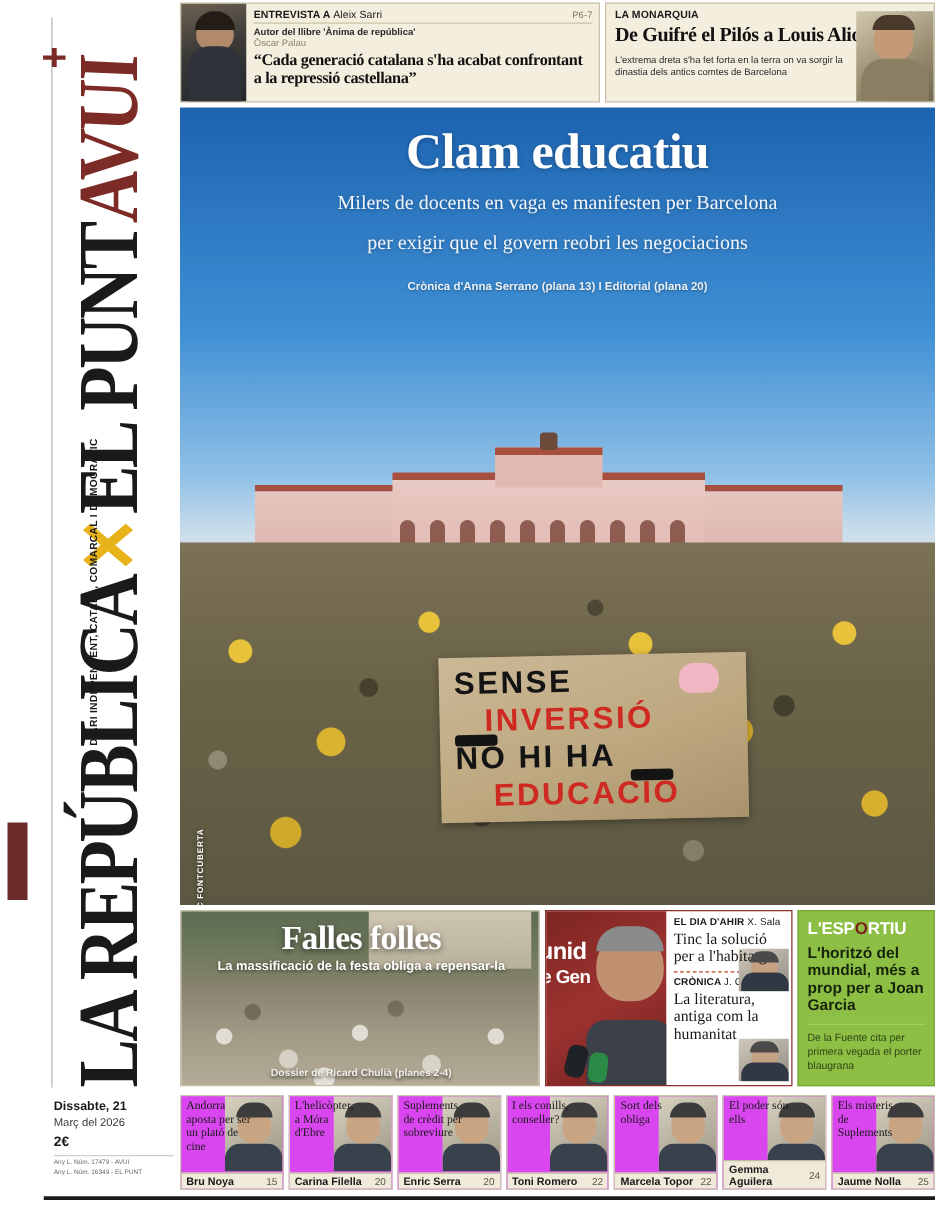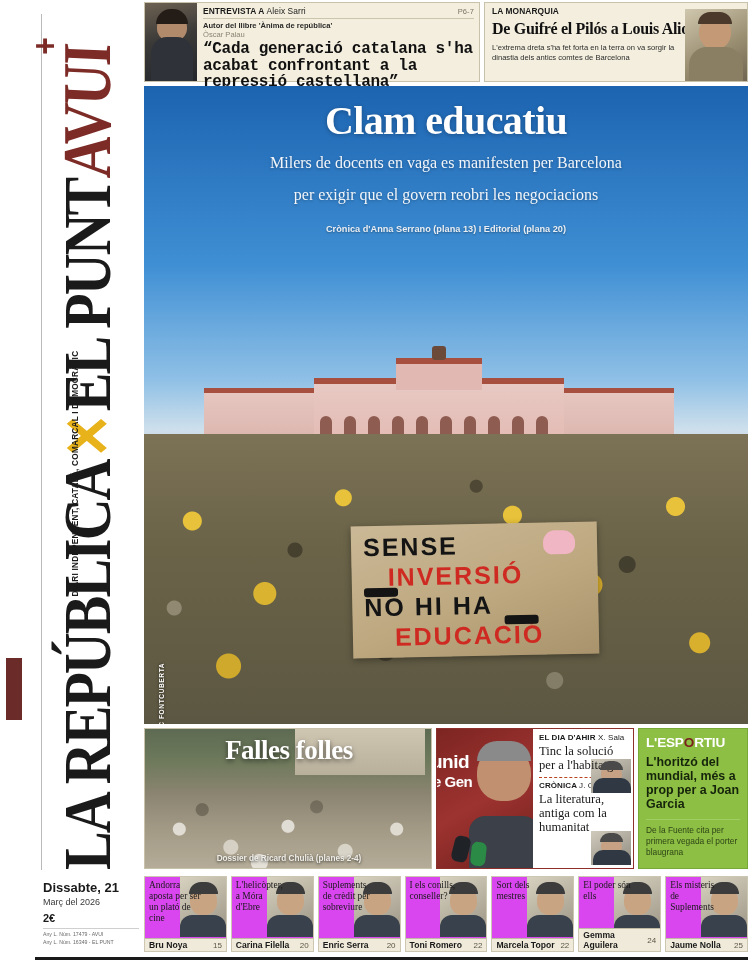--- a/index.html
+++ b/index.html
@@ -72,21 +72,21 @@
     transform-origin: center center;
     text-align: left;
     font-size: 8.2px; font-weight: bold; color: #1a1a1a;
     letter-spacing: 0.25px; white-space: nowrap;
   }
 
   
   .date-block {
     position: absolute; left: 43px; top: 880px; width: 96px;
   }
-  .date-line1 { font-size: 13px; font-weight: bold; color: #1a1a1a; }
+  .date-line1 { font-size: 10px; font-weight: bold; color: #1a1a1a; }
   .date-line2 { font-size: 9px; color: #3a3a3a; margin-top: 2px; }
   .price { font-size: 11px; font-weight: bold; color: #1a1a1a; margin-top: 5px; }
   .legal { font-size: 5.2px; color: #6a6a6a; margin-top: 4px; line-height: 1.45;
            border-top: 1px solid #cfcfcf; padding-top: 2px; }
 
   
   .top-banner {
     position: absolute; left: 144px; top: 2px; width: 604px; height: 80px;
     display: flex; gap: 4px;
   }
@@ -117,22 +117,22 @@
     border-bottom: 1px solid #ccc5ae; padding-bottom: 2px; gap: 28px;
   }
   .tb-kicker .kk-name { font-weight: normal; }
   .tb-page { font-size: 7.5px; color: #7a7668; font-weight: normal; }
   .tb-sub {
     font-size: 7.6px; font-weight: bold; color: #2a2a2a; margin-top: 2px;
     display: flex; justify-content: space-between; align-items: baseline; flex-direction: column;
   }
   .tb-sub .byline { font-weight: normal; color: #8a8574; }
   .tb-head {
-    font-family: Liberation Mono, monospace; font-weight: bold;
-    font-size: 16px; line-height: 1.04; color: #111; margin-top: 2px;
+    font-family: Liberation Serif, serif; font-weight: bold;
+    font-size: 13px; line-height: 1.04; color: #111; margin-top: 2px;
     letter-spacing: -0.3px;
   }
   .tb-right {
     position: relative; flex: 1; height: 80px;
     background: #f3eedd; border: 1px solid #c9c2ab;
     padding: 3px 6px 0 7px; overflow: hidden;
   }
   .tb-right .tb-kicker { border-bottom: none; }
   .tb-rhead {
     font-family: "Liberation Serif", serif; font-weight: bold;
@@ -518,20 +518,21 @@
 
     <div class="photo-credit">EFE/ ENRIC FONTCUBERTA</div>
   </div>
 
   <div class="promo">
 
     <div class="falles">
       <div class="falles-build"></div>
       <div class="falles-bg"></div>
       <div class="falles-title">Falles folles</div>
+      <div class="falles-sub">La massificació de la festa obliga a repensar-la</div>
       <div class="falles-cred">Dossier de Ricard Chulià (planes 2-4)</div>
     </div>
 
     <div class="opin">
       <div class="opin-photo">
         <div class="wmark1">unid</div>
         <div class="wmark2">e Gen</div>
         <div class="face"></div>
         <div class="hair"></div>
         <div class="body"></div>
@@ -616,21 +617,21 @@
         <span class="col-name">Toni Romero</span>
         <span class="col-page">22</span>
       </div>
     </div>
     <div class="col">
       <div class="col-photo">
           <div class="f"></div>
           <div class="h"></div>
           <div class="b"></div>
         </div>
-      <div class="col-head">Sort dels mestres</div>
+      <div class="col-head">Sort dels obliga</div>
       <div class="col-foot">
         <span class="col-name">Marcela Topor</span>
         <span class="col-page">22</span>
       </div>
     </div>
     <div class="col">
       <div class="col-photo">
           <div class="f"></div>
           <div class="h"></div>
           <div class="b"></div>

